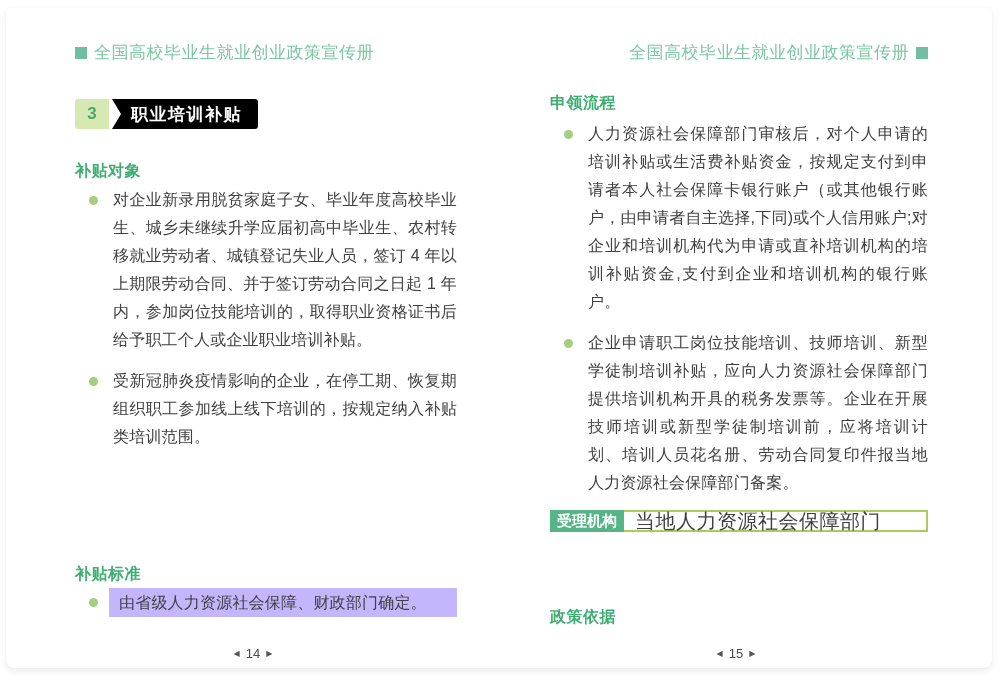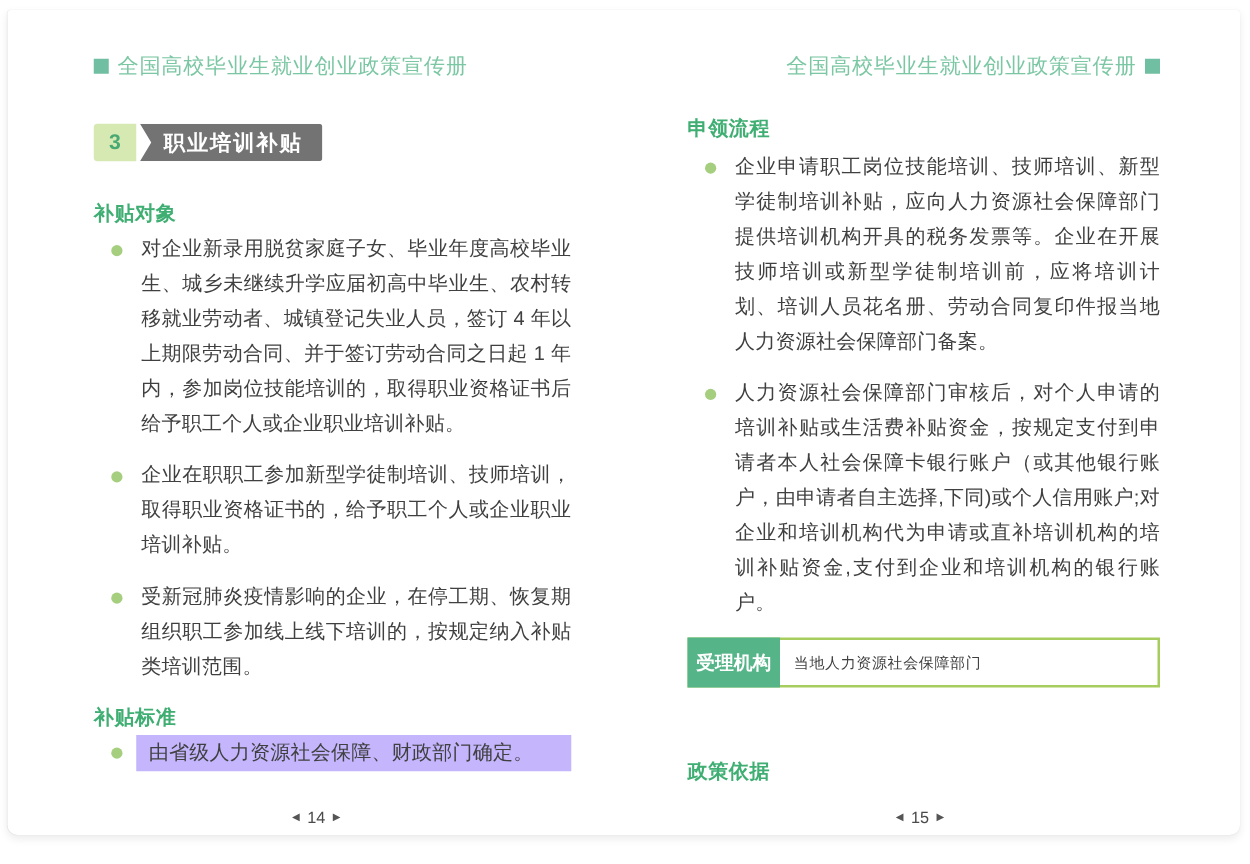--- a/index.html
+++ b/index.html
@@ -58,21 +58,21 @@
     color: #4aa873;
     font-size: 17px;
     font-weight: bold;
     display: flex;
     align-items: center;
     justify-content: center;
     border-radius: 3px 0 0 3px;
   }
   .banner-label {
     margin-left: 3px;
-    background: #737373;
+    background: #000000;
     color: #ffffff;
     font-size: 17px;
     font-weight: bold;
     letter-spacing: 1.5px;
     display: flex;
     align-items: center;
     padding: 0 16px 0 19px;
     border-radius: 0 3px 3px 0;
     clip-path: polygon(0 0, 100% 0, 100% 100%, 0 100%, 9px 50%);
   }
@@ -116,21 +116,21 @@
     margin-left: -4px;
   }
   .bullet-text.stretch-last {
     text-align-last: justify;
   }
 
   
   .agency-box {
     position: absolute;
     top: 502px; left: 0; right: 0;
-    height: 40px;
+    height: 22px;
     border: 2px solid #a6cd5d;
     box-sizing: border-box;
     display: flex;
     align-items: stretch;
     background: #ffffff;
   }
   .agency-label {
     flex: 0 0 74px;
     margin: -2px 0 -2px -2px;
     background: #55b588;
@@ -139,21 +139,21 @@
     font-weight: bold;
     display: flex;
     align-items: center;
     justify-content: center;
   }
   .agency-value {
     flex: 1;
     display: flex;
     align-items: center;
     padding-left: 11px;
-    font-size: 12px;
+    font-size: 20px;
     color: #404040;
     letter-spacing: 0.5px;
   }
 
   
   .page-footer {
     position: absolute;
     top: 638px;
     display: flex;
     align-items: center;
@@ -199,24 +199,20 @@
 
     <div class="sec-heading lp-h1">补贴对象</div>
 
     <div class="bullet-list lp-list1">
       <div class="bullet-item">
         <span class="dot"></span>
         <div class="bullet-text">对企业新录用脱贫家庭子女、毕业年度高校毕业生、城乡未继续升学应届初高中毕业生、农村转移就业劳动者、城镇登记失业人员，签订 4 年以上期限劳动合同、并于签订劳动合同之日起 1 年内，参加岗位技能培训的，取得职业资格证书后给予职工个人或企业职业培训补贴。</div>
       </div>
       <div class="bullet-item">
         <span class="dot"></span>
-        <div class="bullet-text">企业在职职工参加新型学徒制培训、技师培训，取得职业资格证书的，给予职工个人或企业职业培训补贴。</div>
-      </div>
-      <div class="bullet-item">
-        <span class="dot"></span>
         <div class="bullet-text">受新冠肺炎疫情影响的企业，在停工期、恢复期组织职工参加线上线下培训的，按规定纳入补贴类培训范围。</div>
       </div>
     </div>
 
     <div class="sec-heading lp-h2">补贴标准</div>
 
     <div class="bullet-list lp-list2">
       <div class="bullet-item">
         <span class="dot"></span>
         <div class="bullet-text highlighted">由省级人力资源社会保障、财政部门确定。</div>
@@ -235,25 +231,25 @@
     <div class="running-header align-right">
       <span>全国高校毕业生就业创业政策宣传册</span>
       <span class="hdr-square"></span>
     </div>
 
     <div class="sec-heading rp-h1">申领流程</div>
 
     <div class="bullet-list rp-list1">
       <div class="bullet-item">
         <span class="dot"></span>
+        <div class="bullet-text">人力资源社会保障部门审核后，对个人申请的培训补贴或生活费补贴资金，按规定支付到申请者本人社会保障卡银行账户（或其他银行账户，由申请者自主选择,下同)或个人信用账户;对企业和培训机构代为申请或直补培训机构的培训补贴资金,支付到企业和培训机构的银行账户。</div>
+      </div>
+      <div class="bullet-item">
+        <span class="dot"></span>
         <div class="bullet-text">企业申请职工岗位技能培训、技师培训、新型学徒制培训补贴，应向人力资源社会保障部门提供培训机构开具的税务发票等。企业在开展技师培训或新型学徒制培训前，应将培训计划、培训人员花名册、劳动合同复印件报当地人力资源社会保障部门备案。</div>
-      </div>
-      <div class="bullet-item">
-        <span class="dot"></span>
-        <div class="bullet-text">人力资源社会保障部门审核后，对个人申请的培训补贴或生活费补贴资金，按规定支付到申请者本人社会保障卡银行账户（或其他银行账户，由申请者自主选择,下同)或个人信用账户;对企业和培训机构代为申请或直补培训机构的培训补贴资金,支付到企业和培训机构的银行账户。</div>
       </div>
     </div>
 
     <div class="agency-box">
       <div class="agency-label">受理机构</div>
       <div class="agency-value">当地人力资源社会保障部门</div>
     </div>
 
     <div class="sec-heading rp-h2">政策依据</div>
 

